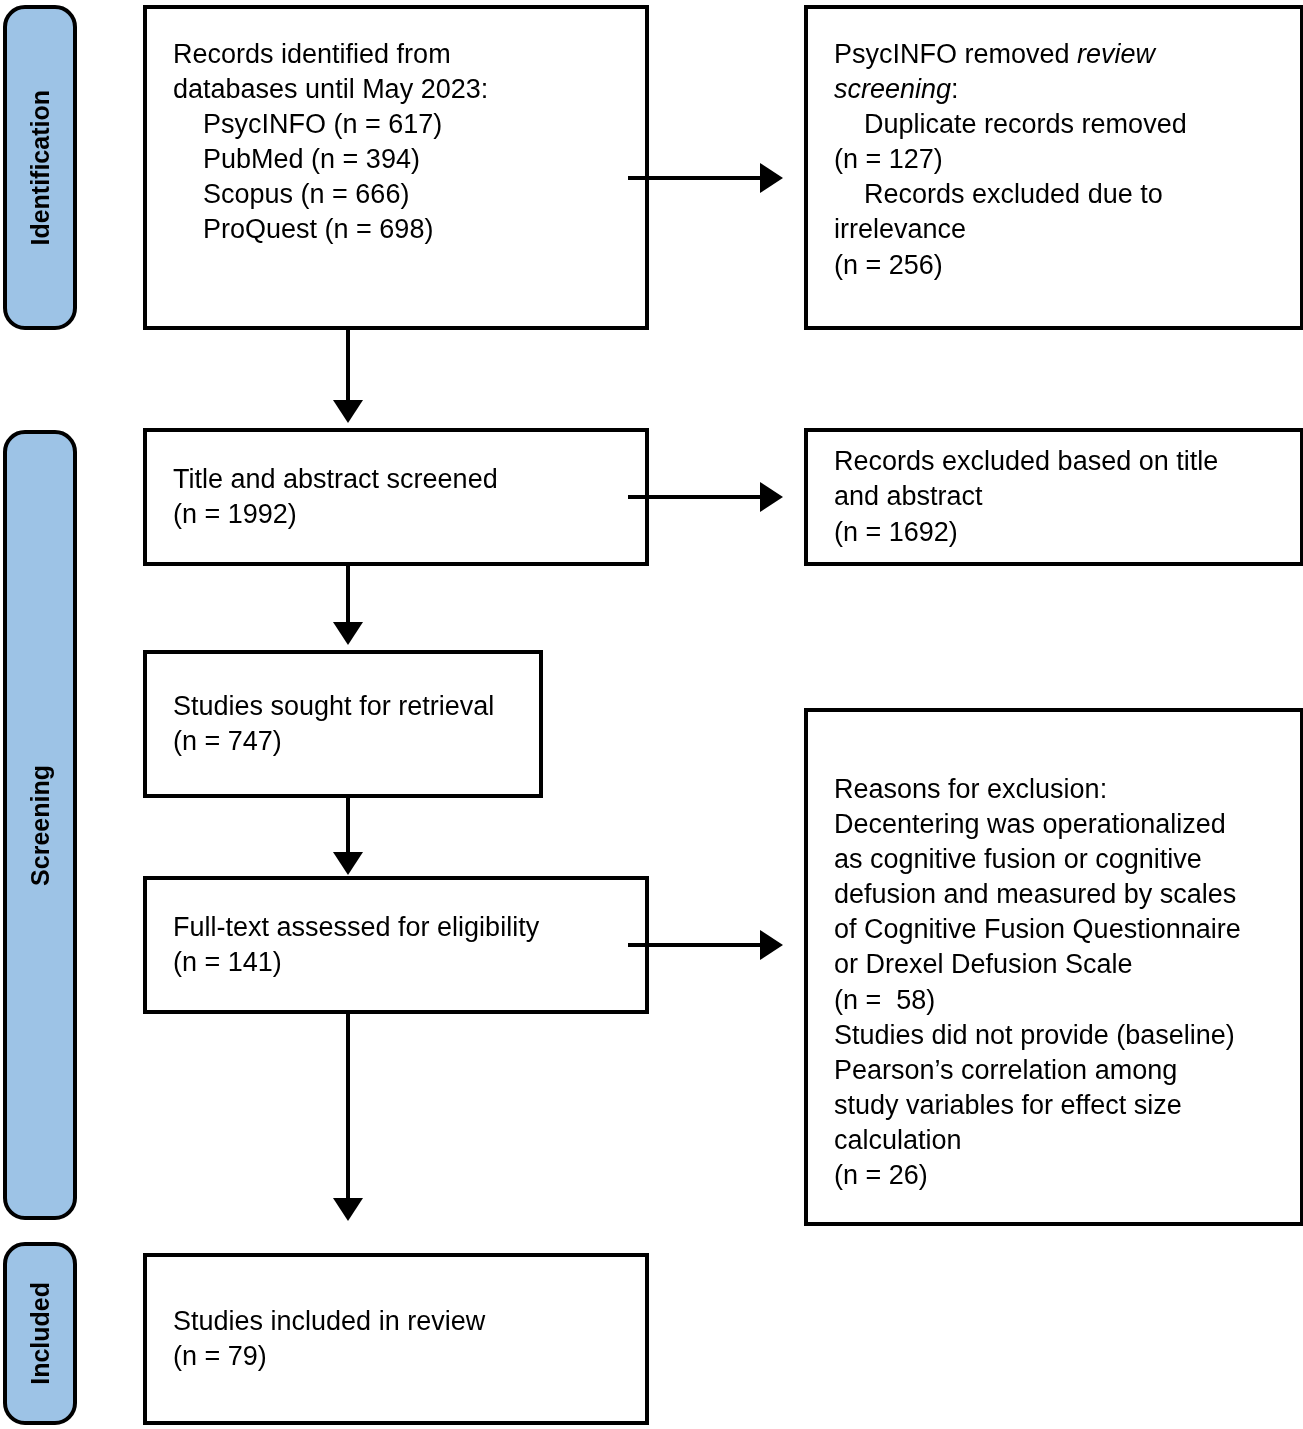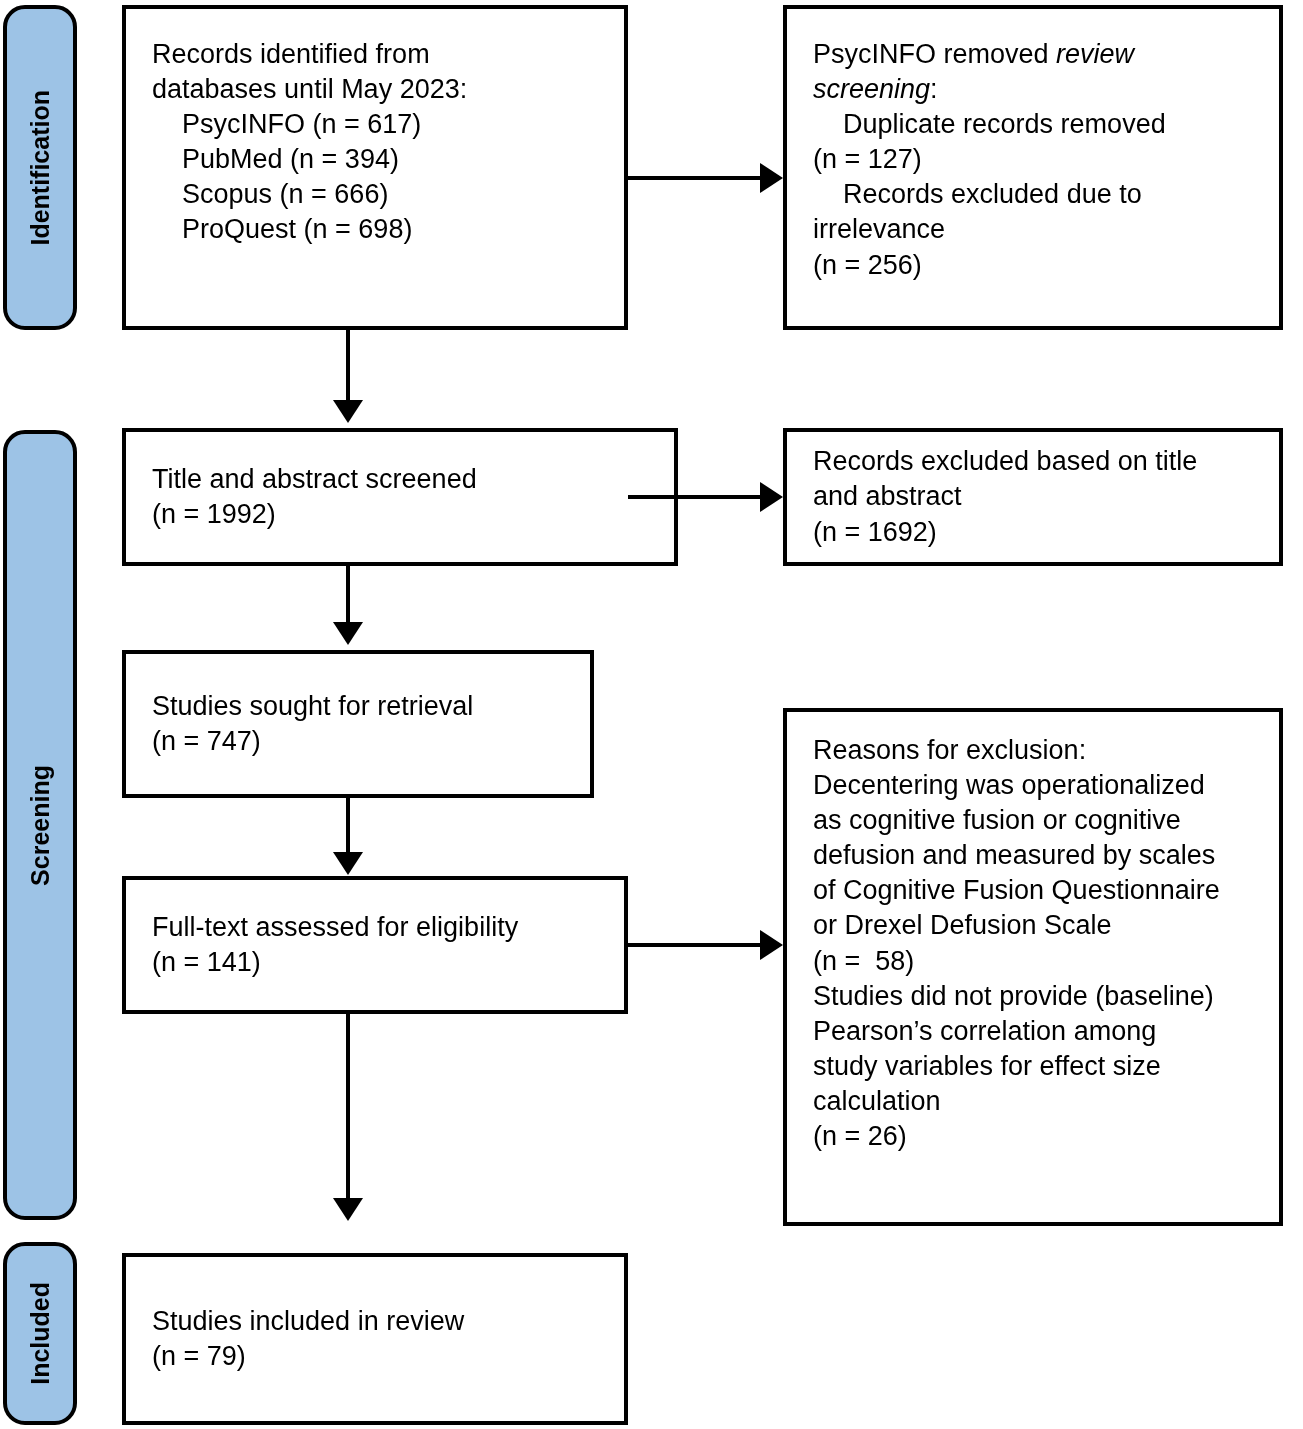--- a/index.html
+++ b/index.html
@@ -42,20 +42,21 @@
   }
 
   
   .flow-box {
     position: absolute;
     background: #ffffff;
     border: 4px solid #000000;
     box-sizing: border-box;
     display: flex;
     align-items: center;
+    margin-left: 21px;
   }
   .flow-box .box-text {
     padding: 0 14px 0 26px;
     font-size: 27px;
     line-height: 1.30;
     color: #000000;
     white-space: pre-wrap;
     width: 100%;
   }
   .flow-box .box-text em {
@@ -130,52 +131,52 @@
 irrelevance
 (n = 256)</span></div>
   </div>
 
   <div class="h-line" style="left:628px; top:176px; width:138px;"></div>
   <div class="h-arrow-head" style="left:760px; top:163px;"></div>
 
   <div class="v-line" style="left:346px; top:330px; width:4px; height:75px;"></div>
   <div class="v-arrow-head" style="left:333px; top:400px;"></div>
 
-  <div class="flow-box" style="left:122px; top:428px; width:556px; height:138px;">
+  <div class="flow-box" style="left:122px; top:428px; width:506px; height:138px;">
     <div class="box-text">Title and abstract screened
 (n = 1992)</div>
   </div>
 
   <div class="flow-box" style="left:783px; top:428px; width:500px; height:138px;">
     <div class="box-text">Records excluded based on title
 and abstract
 (n = 1692)</div>
   </div>
 
   <div class="h-line" style="left:628px; top:495px; width:138px;"></div>
   <div class="h-arrow-head" style="left:760px; top:482px;"></div>
 
   <div class="v-line" style="left:346px; top:566px; width:4px; height:60px;"></div>
   <div class="v-arrow-head" style="left:333px; top:622px;"></div>
 
-  <div class="flow-box" style="left:122px; top:650px; width:472px; height:148px;">
+  <div class="flow-box" style="left:122px; top:650px; width:400px; height:148px;">
     <div class="box-text">Studies sought for retrieval
 (n = 747)</div>
   </div>
 
   <div class="v-line" style="left:346px; top:798px; width:4px; height:58px;"></div>
   <div class="v-arrow-head" style="left:333px; top:852px;"></div>
 
   <div class="flow-box" style="left:122px; top:876px; width:506px; height:138px;">
     <div class="box-text">Full-text assessed for eligibility
 (n = 141)</div>
   </div>
 
   <div class="flow-box box-top-align" style="left:783px; top:708px; width:500px; height:518px;">
-    <div class="box-text" style="padding-top:21px;">Reasons for exclusion:
+    <div class="box-text" style="padding-top:60px;">Reasons for exclusion:
 Decentering was operationalized
 as cognitive fusion or cognitive
 defusion and measured by scales
 of Cognitive Fusion Questionnaire
 or Drexel Defusion Scale
 (n =  58)
 Studies did not provide (baseline)
 Pearson’s correlation among
 study variables for effect size
 calculation

